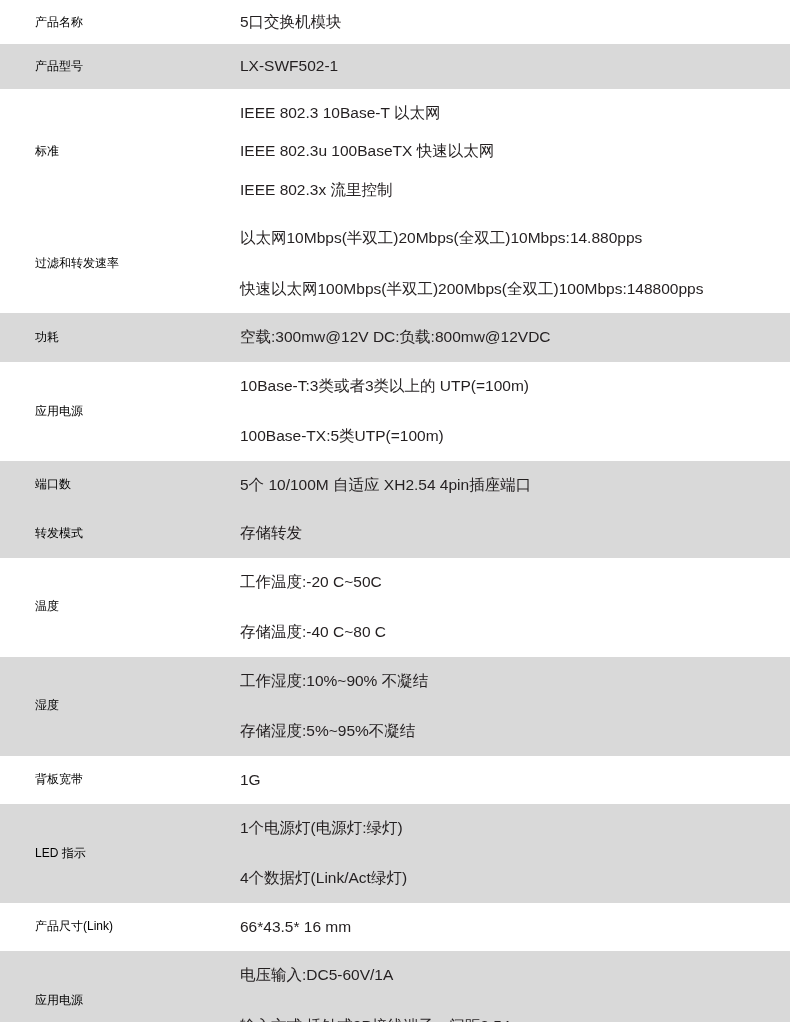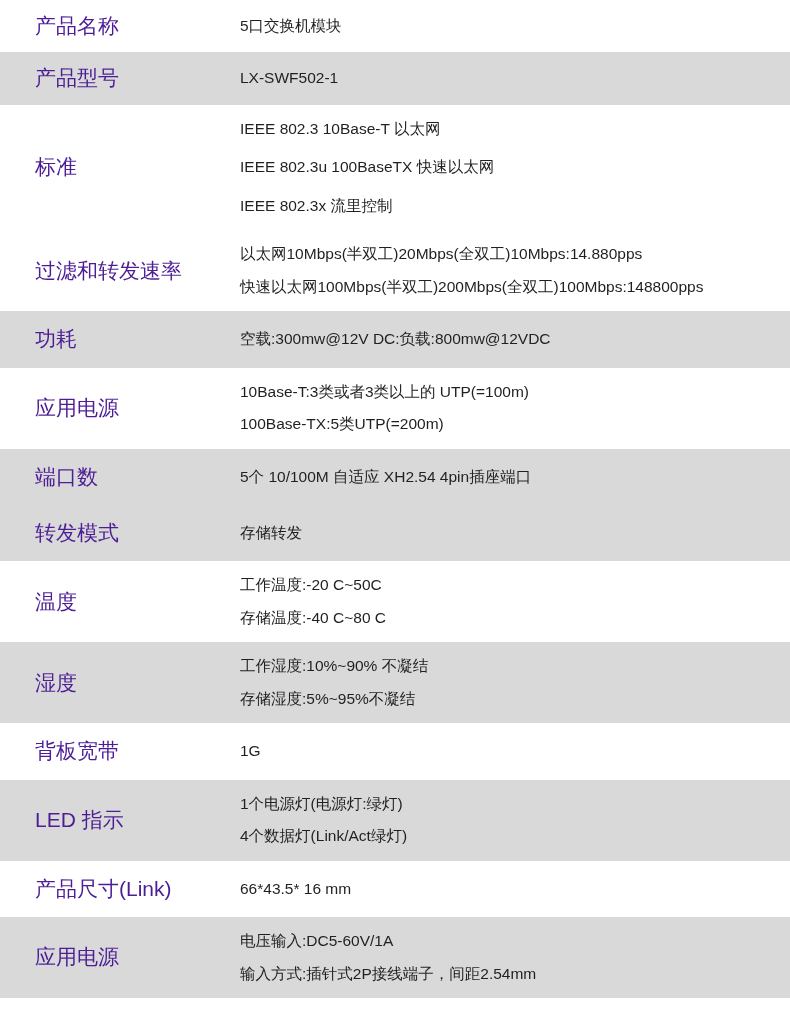--- a/index.html
+++ b/index.html
@@ -27,43 +27,43 @@
   }
   .spec-table td {
     vertical-align: middle;
     padding: 0;
     border: none;
   }
   td.label-cell {
     width: 197px;
     padding-left: 35px;
     padding-right: 8px;
-    font-size: 21px;
+    font-size: 12px;
     line-height: 1.45;
-    color: #4c1d95;
+    color: #000000;
   }
   td.value-cell {
     padding-left: 0px;
     padding-right: 26px;
     font-size: 15.5px;
     line-height: 1.45;
     color: #231f20;
   }
   .val-line {
     display: block;
     white-space: nowrap;
   }
   .val-line + .val-line {
     margin-top: 6px;
   }
   
   .pad-s td { padding-top: 11px; padding-bottom: 11px; }
   .pad-m td { padding-top: 13px; padding-bottom: 13px; }
   .gap-wide .val-line + .val-line { margin-top: 16px; }
-  .gap-med .val-line + .val-line { margin-top: 10px; }
+  .gap-med .val-line + .val-line { margin-top: 28px; }
 </style>
 </head>
 <body>
 
 <table class="spec-table">
   <tbody>
       <tr class="row-plain pad-s">
         <td class="label-cell">产品名称</td>
         <td class="value-cell">
           <span class="val-line">5口交换机模块</span>
@@ -93,21 +93,21 @@
       <tr class="row-alt pad-m">
         <td class="label-cell">功耗</td>
         <td class="value-cell">
           <span class="val-line">空载:300mw@12V DC:负载:800mw@12VDC</span>
         </td>
       </tr>
       <tr class="row-plain pad-m gap-med">
         <td class="label-cell">应用电源</td>
         <td class="value-cell">
           <span class="val-line">10Base-T:3类或者3类以上的 UTP(=100m)</span>
-          <span class="val-line">100Base-TX:5类UTP(=200m)</span>
+          <span class="val-line">100Base-TX:5类UTP(=100m)</span>
         </td>
       </tr>
       <tr class="row-alt pad-m">
         <td class="label-cell">端口数</td>
         <td class="value-cell">
           <span class="val-line">5个 10/100M 自适应 XH2.54 4pin插座端口</span>
         </td>
       </tr>
       <tr class="row-alt pad-m">
         <td class="label-cell">转发模式</td>

